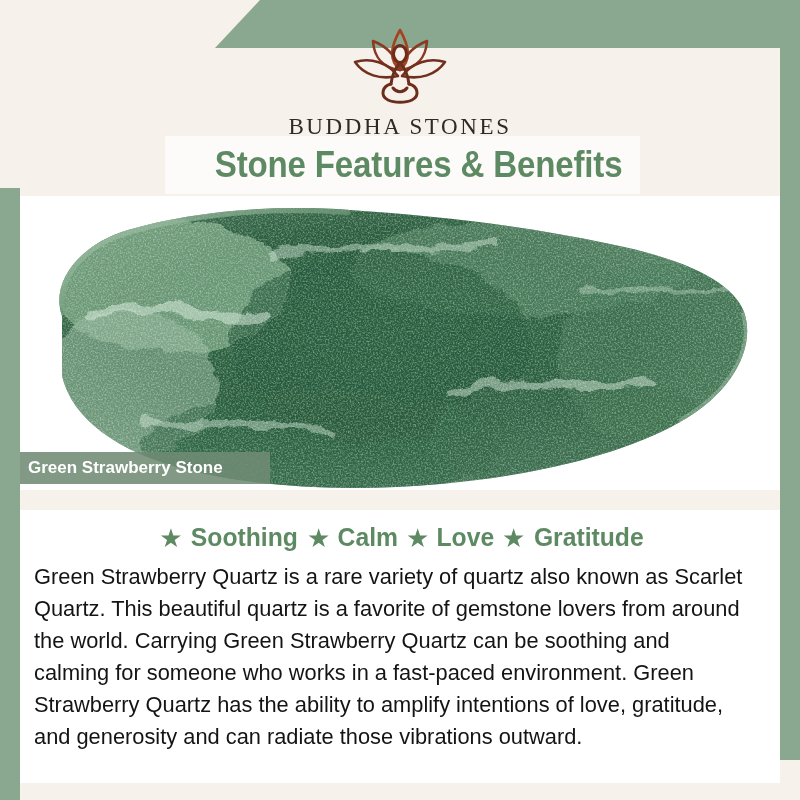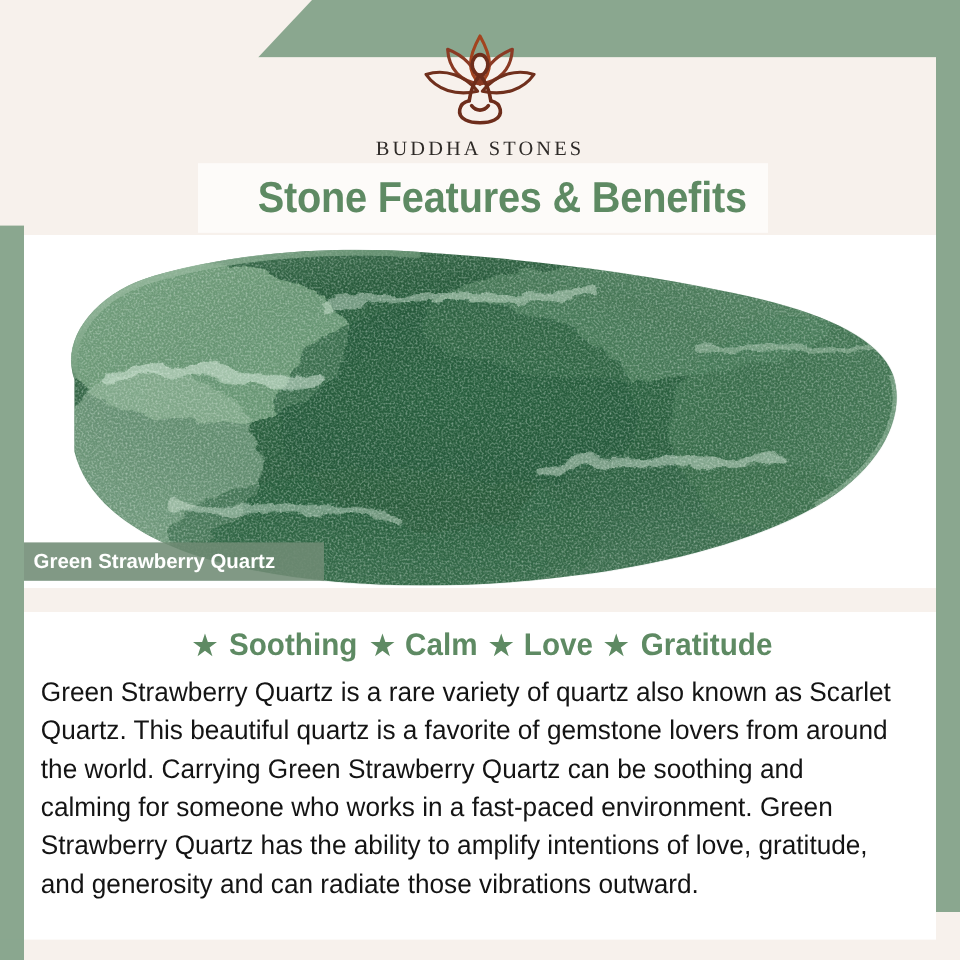--- a/index.html
+++ b/index.html
@@ -98,21 +98,21 @@
     align-items: center;
   }
   .logo-mark {
     width: 120px;
     height: 86px;
     display: block;
   }
   .logo-word {
     margin-top: 4px;
     font-family: "Liberation Serif", serif;
-    font-size: 17px;
+    font-size: 23px;
     letter-spacing: 2.6px;
     color: #2e2a27;
     white-space: nowrap;
   }
 
   
   .title-panel {
     position: absolute;
     left: 165px;
     top: 136px;
@@ -311,21 +311,21 @@
 
         <rect x="0" y="0" width="760" height="294" filter="url(#speck)" opacity="0.55"></rect>
 
         <path d="M42 120 C30 86 60 48 108 34 C170 16 250 8 330 14" fill="none" stroke="url(#gEdge)" stroke-width="10" opacity="0.7"></path>
         <path d="M724 116 C736 150 714 196 660 226" fill="none" stroke="#b7d2bb" stroke-width="7" opacity="0.4"></path>
       </g>
     </svg>
   </div>
 
   <div class="photo-caption">
-    <span>Green Strawberry Quartz</span>
+    <span>Green Strawberry Stone</span>
   </div>
 
   <div class="content">
 
     <div class="features">
       <div class="feature">
         <span class="star">★</span>
         <span class="feature-label">Soothing</span>
       </div>
       <div class="feature">

